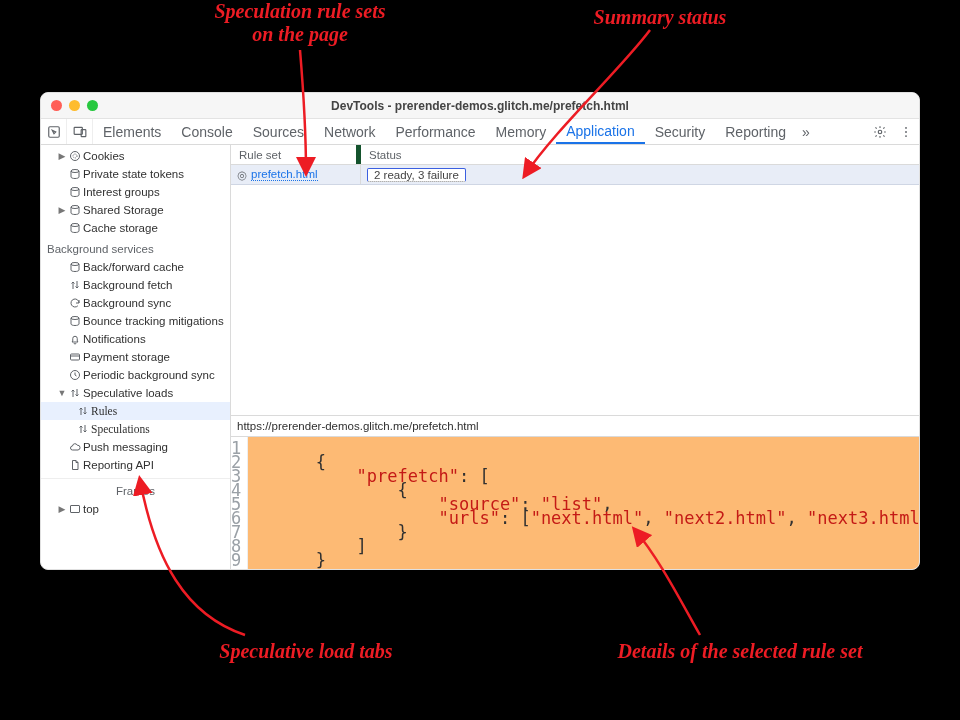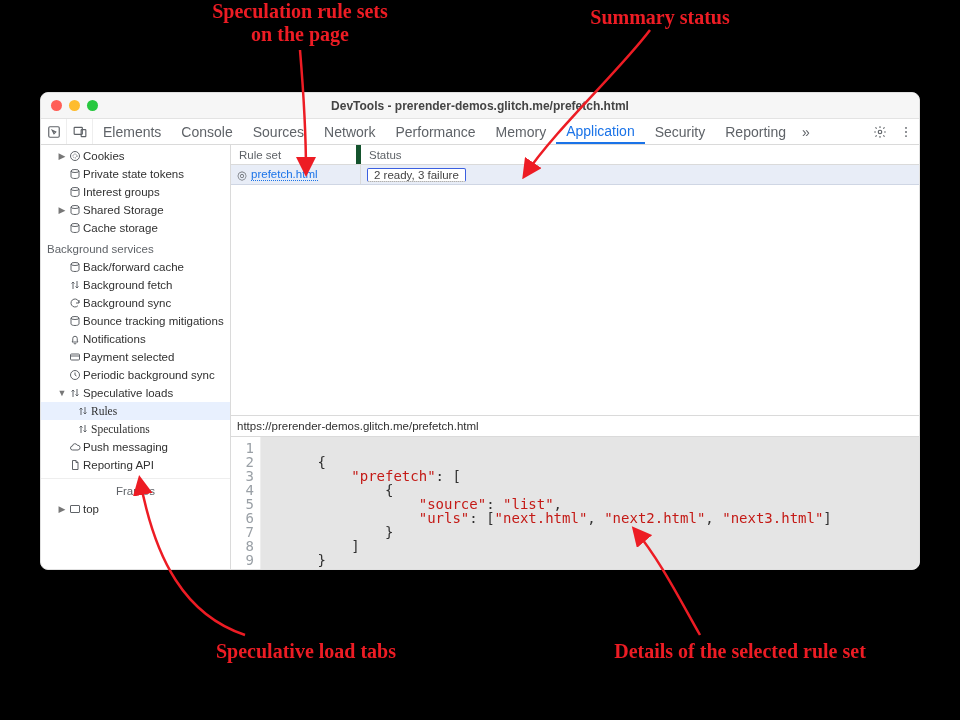--- a/index.html
+++ b/index.html
@@ -10,20 +10,21 @@
     font-family: -apple-system, BlinkMacSystemFont, "Segoe UI", Helvetica, Arial, sans-serif;
     font-size: 12px;
     color: #333;
     position: relative;
     overflow: hidden;
   }
   .annotation {
     position: absolute;
     color: #ed1c24;
     font-family: "Comic Sans MS", "Marker Felt", cursive;
+    font-style: italic;
     font-size: 20px;
     font-weight: 700;
     text-align: center;
     line-height: 1.15;
     pointer-events: none;
   }
   svg.overlay {
     position: absolute;
     top: 0; left: 0;
     width: 960px; height: 720px;
@@ -195,23 +196,23 @@
   .detail-url {
     border-bottom: 1px solid #dadada;
     padding: 4px 6px;
     font-size: 11.5px;
     color: #303030;
   }
   .code-area {
     flex: 0 0 132px;
     display: flex;
     font-family: Menlo, Consolas, monospace;
-    font-size: 14px;
+    font-size: 17px;
     line-height: 14px;
-    background: #e5e5e5;
+    background: #fdba74;
     overflow: hidden;
     min-height: 0;
   }
   .gutter {
     width: 30px;
     color: #9aa0a6;
     text-align: right;
     padding: 4px 6px 0 0;
     background: #fff;
     border-right: 1px solid #eee;
@@ -386,21 +387,21 @@
         <span>Notifications</span>
       </div>
       <div class="sb-row ind1">
         <span class="arrow"></span>
         <span class="icon">
             <svg width="12" height="12" viewBox="0 0 24 24" stroke-width="2">
               <rect x="3" y="6" width="18" height="12" rx="2"></rect>
               <path d="M3 10h18"></path>
             </svg>
           </span>
-        <span>Payment selected</span>
+        <span>Payment storage</span>
       </div>
       <div class="sb-row ind1">
         <span class="arrow"></span>
         <span class="icon">
             <svg width="12" height="12" viewBox="0 0 24 24" stroke-width="2">
               <circle cx="12" cy="12" r="9"></circle>
               <path d="M12 7v5l3 2"></path>
             </svg>
           </span>
         <span>Periodic background sync</span>

